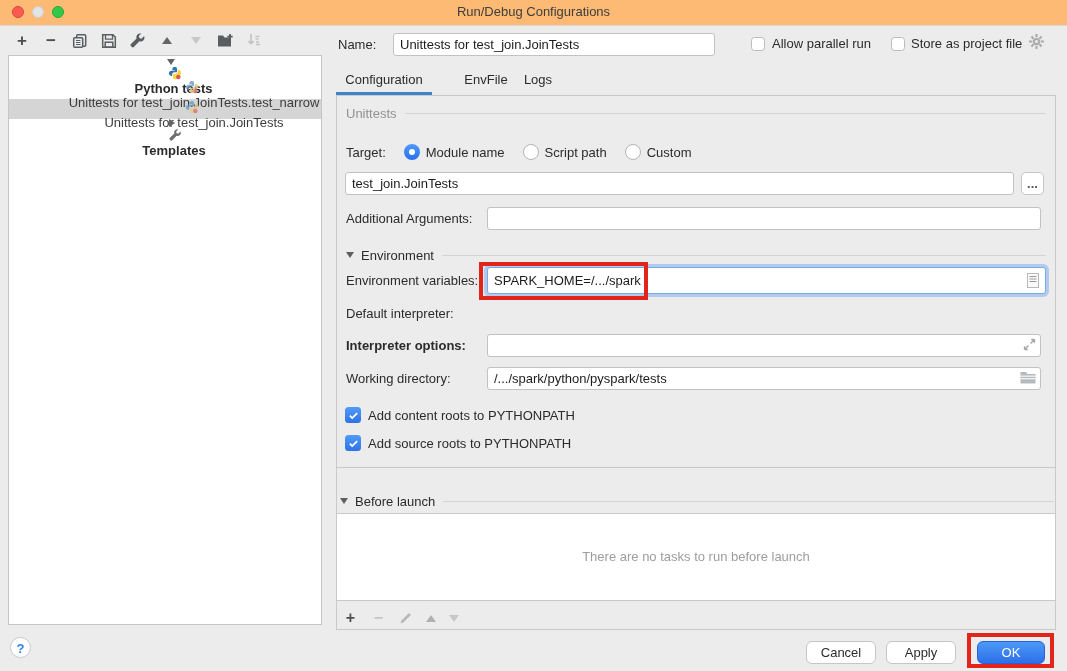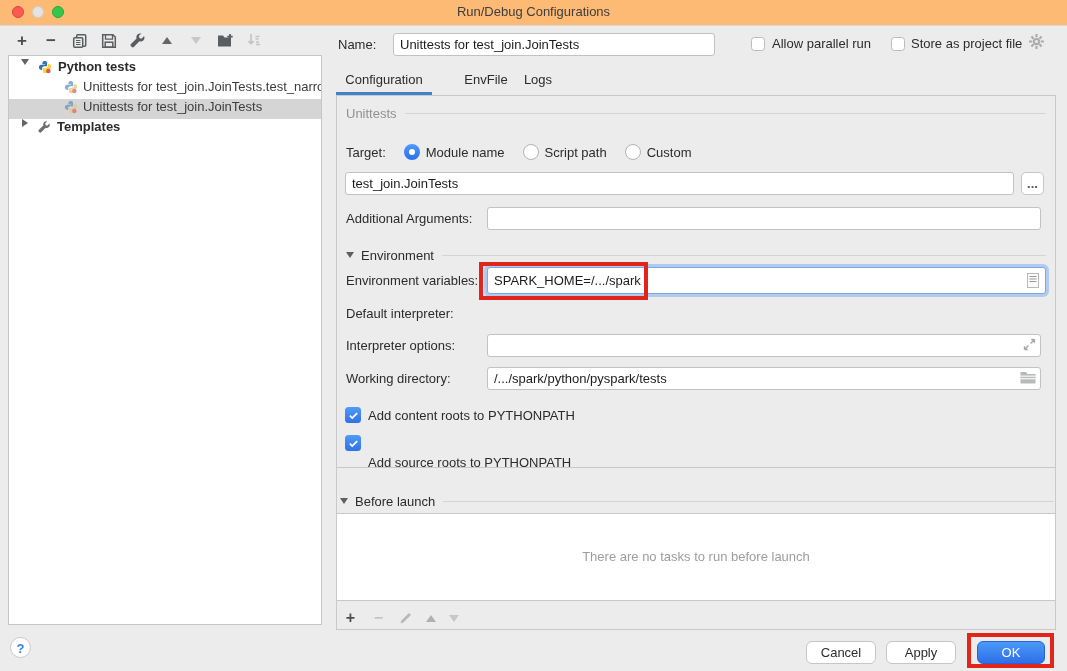--- a/index.html
+++ b/index.html
@@ -25,21 +25,21 @@
   .tbi.dis{color:#c3c3c3;}
   .car-d{width:0;height:0;border-left:5px solid transparent;border-right:5px solid transparent;
          border-top:7px solid #666;}
   .car-d.dis{border-top-color:#c7c7c7;}
   .car-u{width:0;height:0;border-left:5px solid transparent;border-right:5px solid transparent;
          border-bottom:7px solid #666;}
 
   
   .tree{position:absolute;left:8px;top:55px;width:314px;height:570px;background:#fff;
         border:1px solid #c6c6c6;overflow:hidden;box-sizing:border-box;padding-top:3px;}
-  .trow{height:20px;display:flex;white-space:nowrap;}
+  .trow{height:20px;display:flex;align-items:center;white-space:nowrap;flex-direction:column;}
   .trow.sel{background:#d5d5d5;}
   .tcar-d{width:0;height:0;border-left:4.5px solid transparent;border-right:4.5px solid transparent;
           border-top:6px solid #646464;flex:none;}
   .tcar-r{width:0;height:0;border-top:4.5px solid transparent;border-bottom:4.5px solid transparent;
           border-left:6px solid #646464;flex:none;}
   .ticon{display:flex;align-items:center;justify-content:center;width:16px;height:16px;flex:none;}
 
   
   .input{position:absolute;box-sizing:border-box;background:#fff;border:1px solid #c2c2c2;
          border-radius:3px;padding:0 6px;font:13px "Liberation Sans","DejaVu Sans",sans-serif;
@@ -228,21 +228,21 @@
   <input class="input focus" style="left: 487px; top: 267px; width: 559px; height: 27px; padding-right: 24px;" value="SPARK_HOME=/.../spark">
   <span class="abs" style="left:1027px;top:273px;">
     <svg width="12" height="15" viewBox="0 0 12 15">
       <rect x="0.5" y="0.5" width="11" height="14" fill="#fafafa" stroke="#b9b9b9"></rect>
       <path d="M2.5 3.5h7M2.5 6h7M2.5 8.5h7" stroke="#9b9b9b" stroke-width="1.2"></path>
     </svg>
   </span>
 
   <div class="abs" style="left:346px;top:301px;line-height:25px;">Default interpreter:</div>
 
-  <div class="abs" style="left:346px;top:334px;line-height:23px;">Interpreter options:</div>
+  <div class="abs" style="left:346px;top:334px;line-height:23px;font-weight:bold;">Interpreter options:</div>
   <input class="input" style="left: 487px; top: 334px; width: 554px; height: 23px; padding-right: 20px;" value="">
   <span class="abs" style="left:1023px;top:338px;">
     <svg width="13" height="13" viewBox="0 0 13 13" stroke="#a3a3a3" stroke-width="1.3" fill="none">
       <path d="M7.5 5.5l4-4M11.5 1.5H8.3M11.5 1.5v3.2M5.5 7.5l-4 4M1.5 11.5h3.2M1.5 11.5V8.3"></path>
     </svg>
   </span>
 
   <div class="abs" style="left:346px;top:367px;line-height:23px;">Working directory:</div>
   <input class="input" style="left: 487px; top: 367px; width: 554px; height: 23px; padding-right: 24px;" value="/.../spark/python/pyspark/tests">
   <span class="abs" style="left:1020px;top:371px;">
@@ -257,21 +257,21 @@
     <svg width="11" height="11" viewBox="0 0 12 12" fill="none" stroke="#fff" stroke-width="2">
         <path d="M2 6.2l2.6 2.6L10 3.4"></path>
       </svg>
   </span>
   <div class="abs" style="left:368px;top:408px;line-height:15px;">Add content roots to PYTHONPATH</div>
   <span class="cb" style="left:345px;top:435px;">
     <svg width="11" height="11" viewBox="0 0 12 12" fill="none" stroke="#fff" stroke-width="2">
         <path d="M2 6.2l2.6 2.6L10 3.4"></path>
       </svg>
   </span>
-  <div class="abs" style="left:368px;top:455px;line-height:15px;">Add source roots to PYTHONPATH</div>
+  <div class="abs" style="left:368px;top:436px;line-height:15px;">Add source roots to PYTHONPATH</div>
 
   <div class="divline" style="left:337px;top:467px;width:718px;height:1px;"></div>
 
   <div class="abs hrow" style="left:340px;top:491px;width:714px;height:20px;">
     <span class="sech-car"></span>
     <span style="margin-left:7px;">Before launch</span>
     <span class="gline"></span>
   </div>
   <div class="abs" style="left:336px;top:513px;width:720px;height:88px;background:#fff;border:1px solid #c9c9c9;">
     <div style="text-align:center;line-height:86px;color:#9d9d9d;">There are no tasks to run before launch</div>

